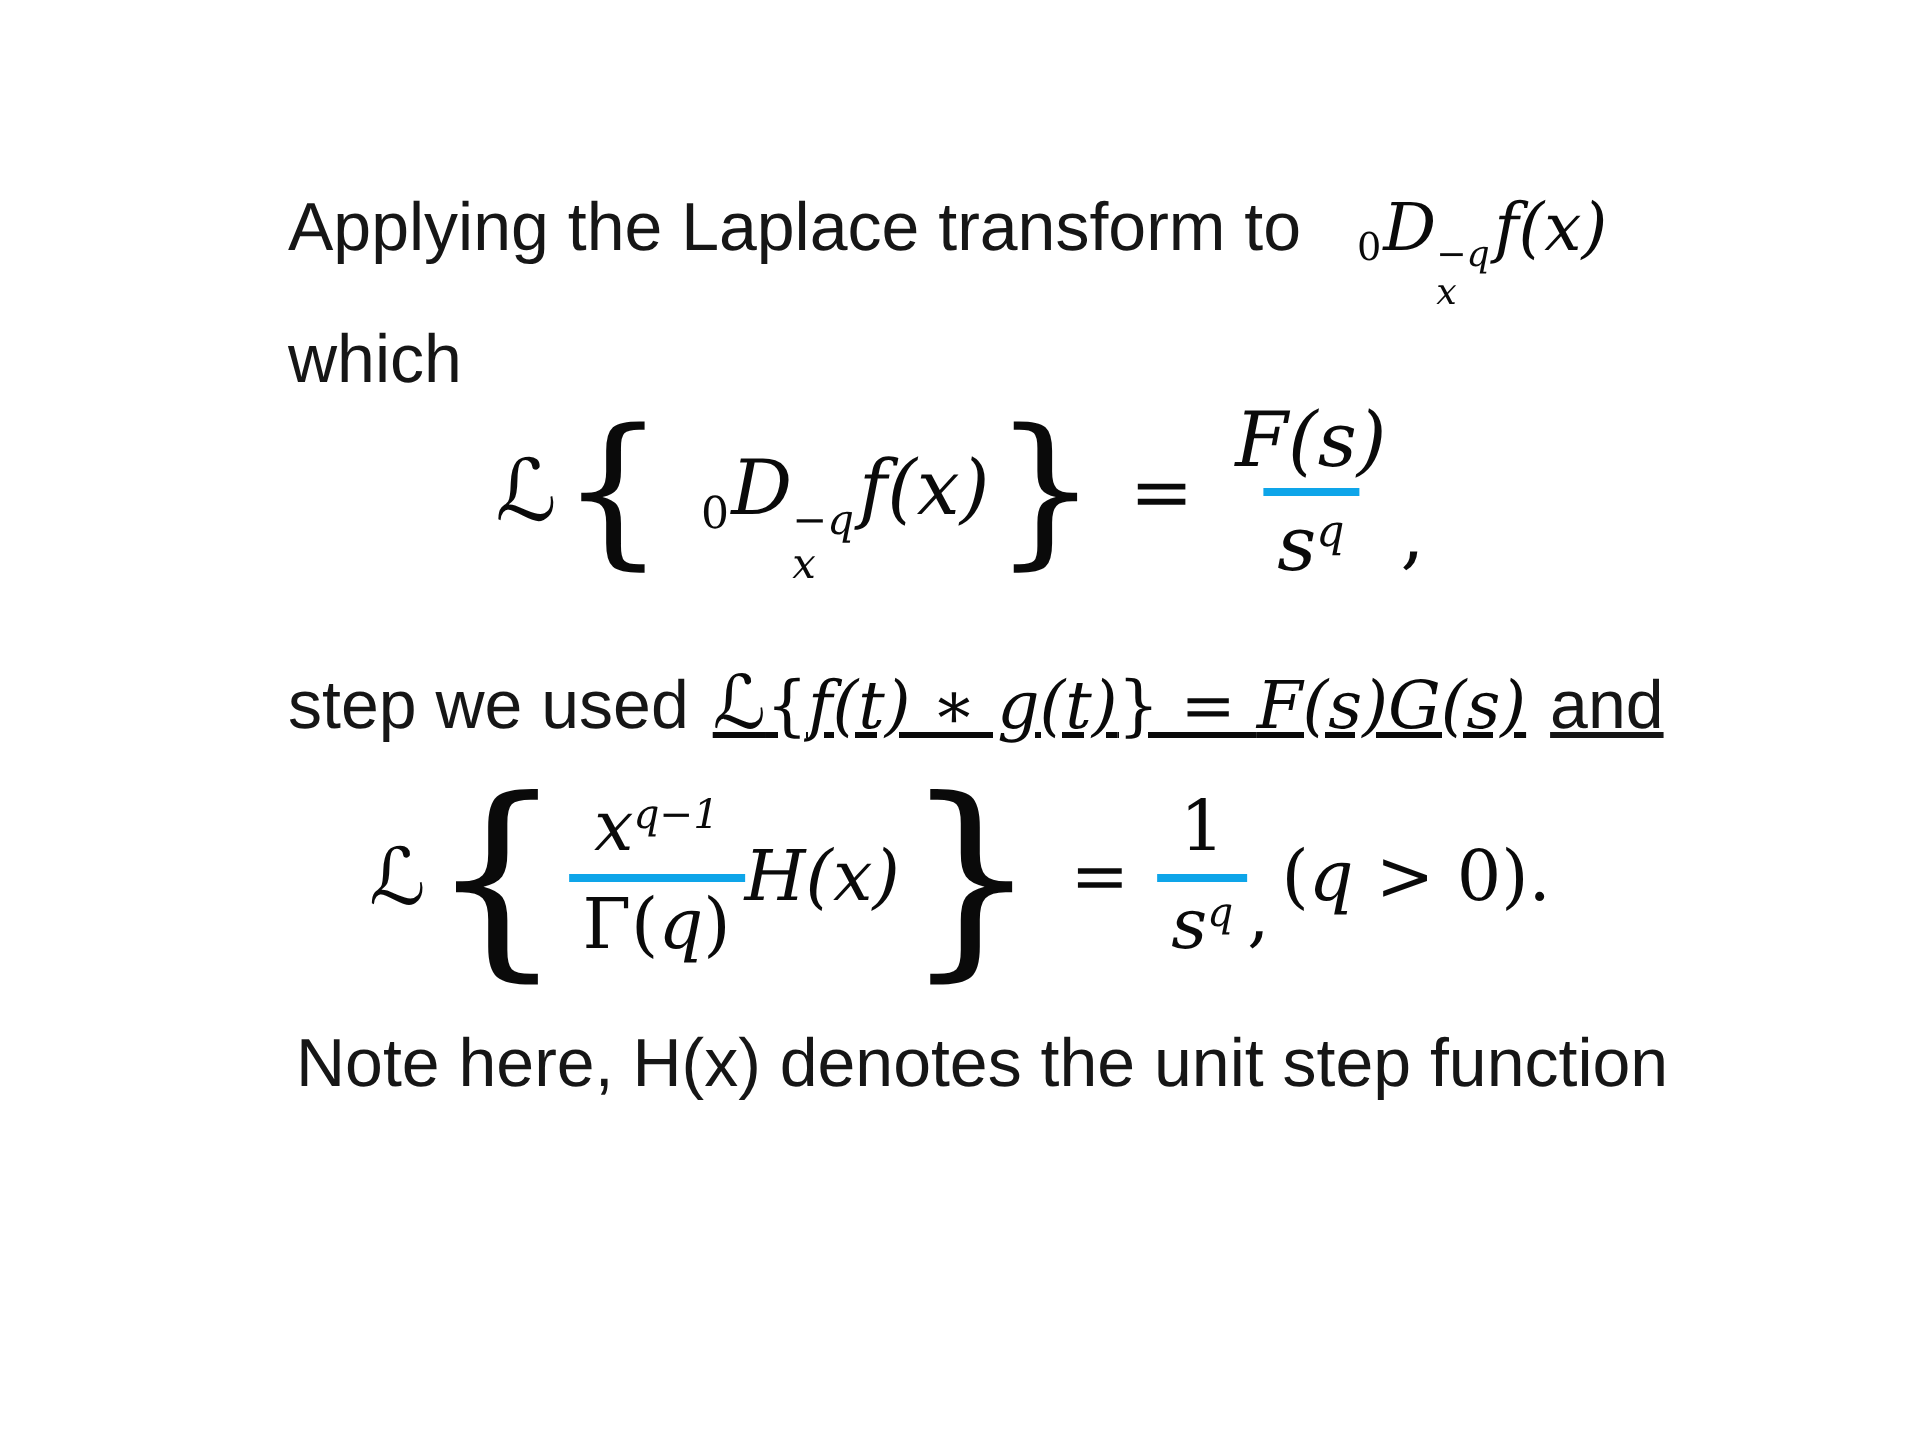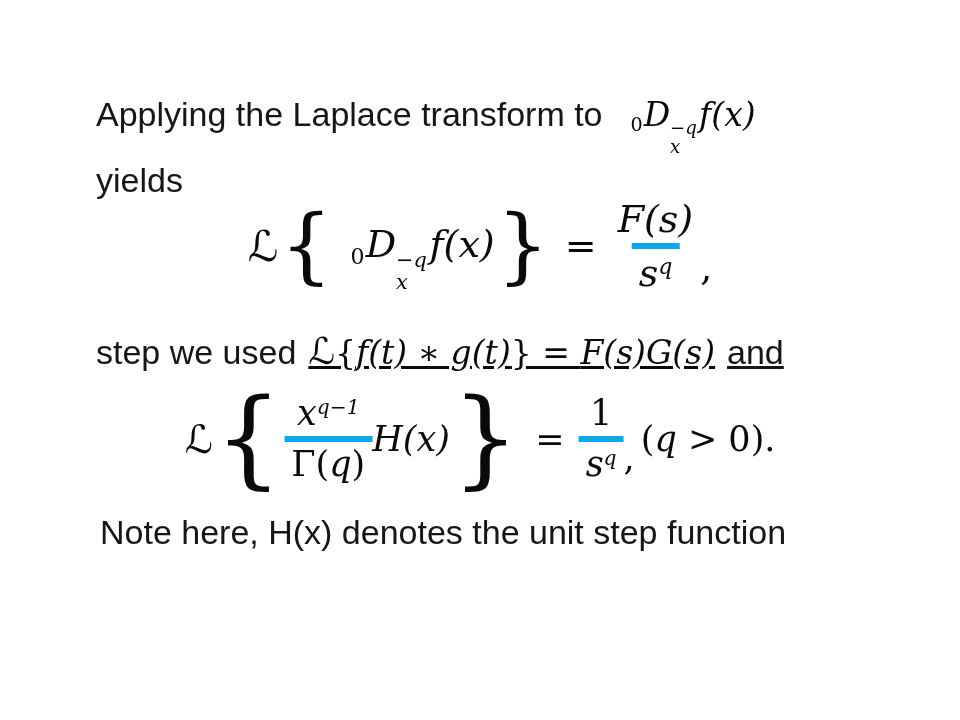--- a/index.html
+++ b/index.html
@@ -12,20 +12,21 @@
     color: #141414;
   }
   .sans { font-family: "Liberation Sans", sans-serif; }
   .para {
     position: absolute;
     font-family: "Liberation Sans", sans-serif;
     font-size: 34px;
     line-height: 48px;
     color: #161616;
     white-space: nowrap;
+    margin-left: 48px;
   }
   
   .m { font-family: "DejaVu Serif", serif; color: #0a0a0a; }
   .ital { font-family: "DejaVu Serif", serif; font-style: italic; }
   .upright { font-family: "DejaVu Serif", serif; font-style: normal; }
   .scr {
     font-family: "DejaVu Sans", "DejaVu Serif", serif;
     font-style: normal;
     font-size: 1.12em;
   }
@@ -72,38 +73,38 @@
   .eq2 .brace { font-size: 106px; margin: 0 2px; }
   .core { display: inline-block; margin-top: 24px; }
   .rel { margin: 0 14px; font-style: normal; }
   .frac {
     display: inline-flex;
     flex-direction: column;
     align-items: center;
     line-height: 1.12;
   }
   .frac .num { padding: 0 7px 2px; text-align: center; }
-  .frac .den { border-top: 6px solid #0ea5e9; padding: 3px 7px 0; }
+  .frac .den { border-top: 4px solid #0ea5e9; padding: 3px 7px 0; }
   .punct-low { align-self: center; transform: translateY(0.55em); font-style: normal; }
   .cond { margin-left: 6px; font-style: normal; }
   .eq-gap { display: inline-block; width: 16px; }
 </style>
 </head>
 <body>
 
 <div class="slide">
 
   <div class="para" style="left:96px; top:90px;">
     <div>
       <span class="sans">Applying the Laplace transform to</span><span class="imath m gap-l"><span class="presub upright">0</span><span class="ital">D</span><span class="stack">
             <span>−q</span>
             <span>x</span>
           </span><span class="ital">f(x)</span></span>
     </div>
-    <div class="sans">yields</div>
+    <div class="sans">which</div>
   </div>
 
   <div class="eq eq1">
     <span class="scr">ℒ</span>
     <span class="brace">{</span>
     <span class="eq-gap"></span>
     <span class="core"><span class="presub upright">0</span><span class="ital">D</span><span class="stack">
           <span>−q</span>
           <span>x</span>
         </span><span class="ital">f(x)</span></span>

